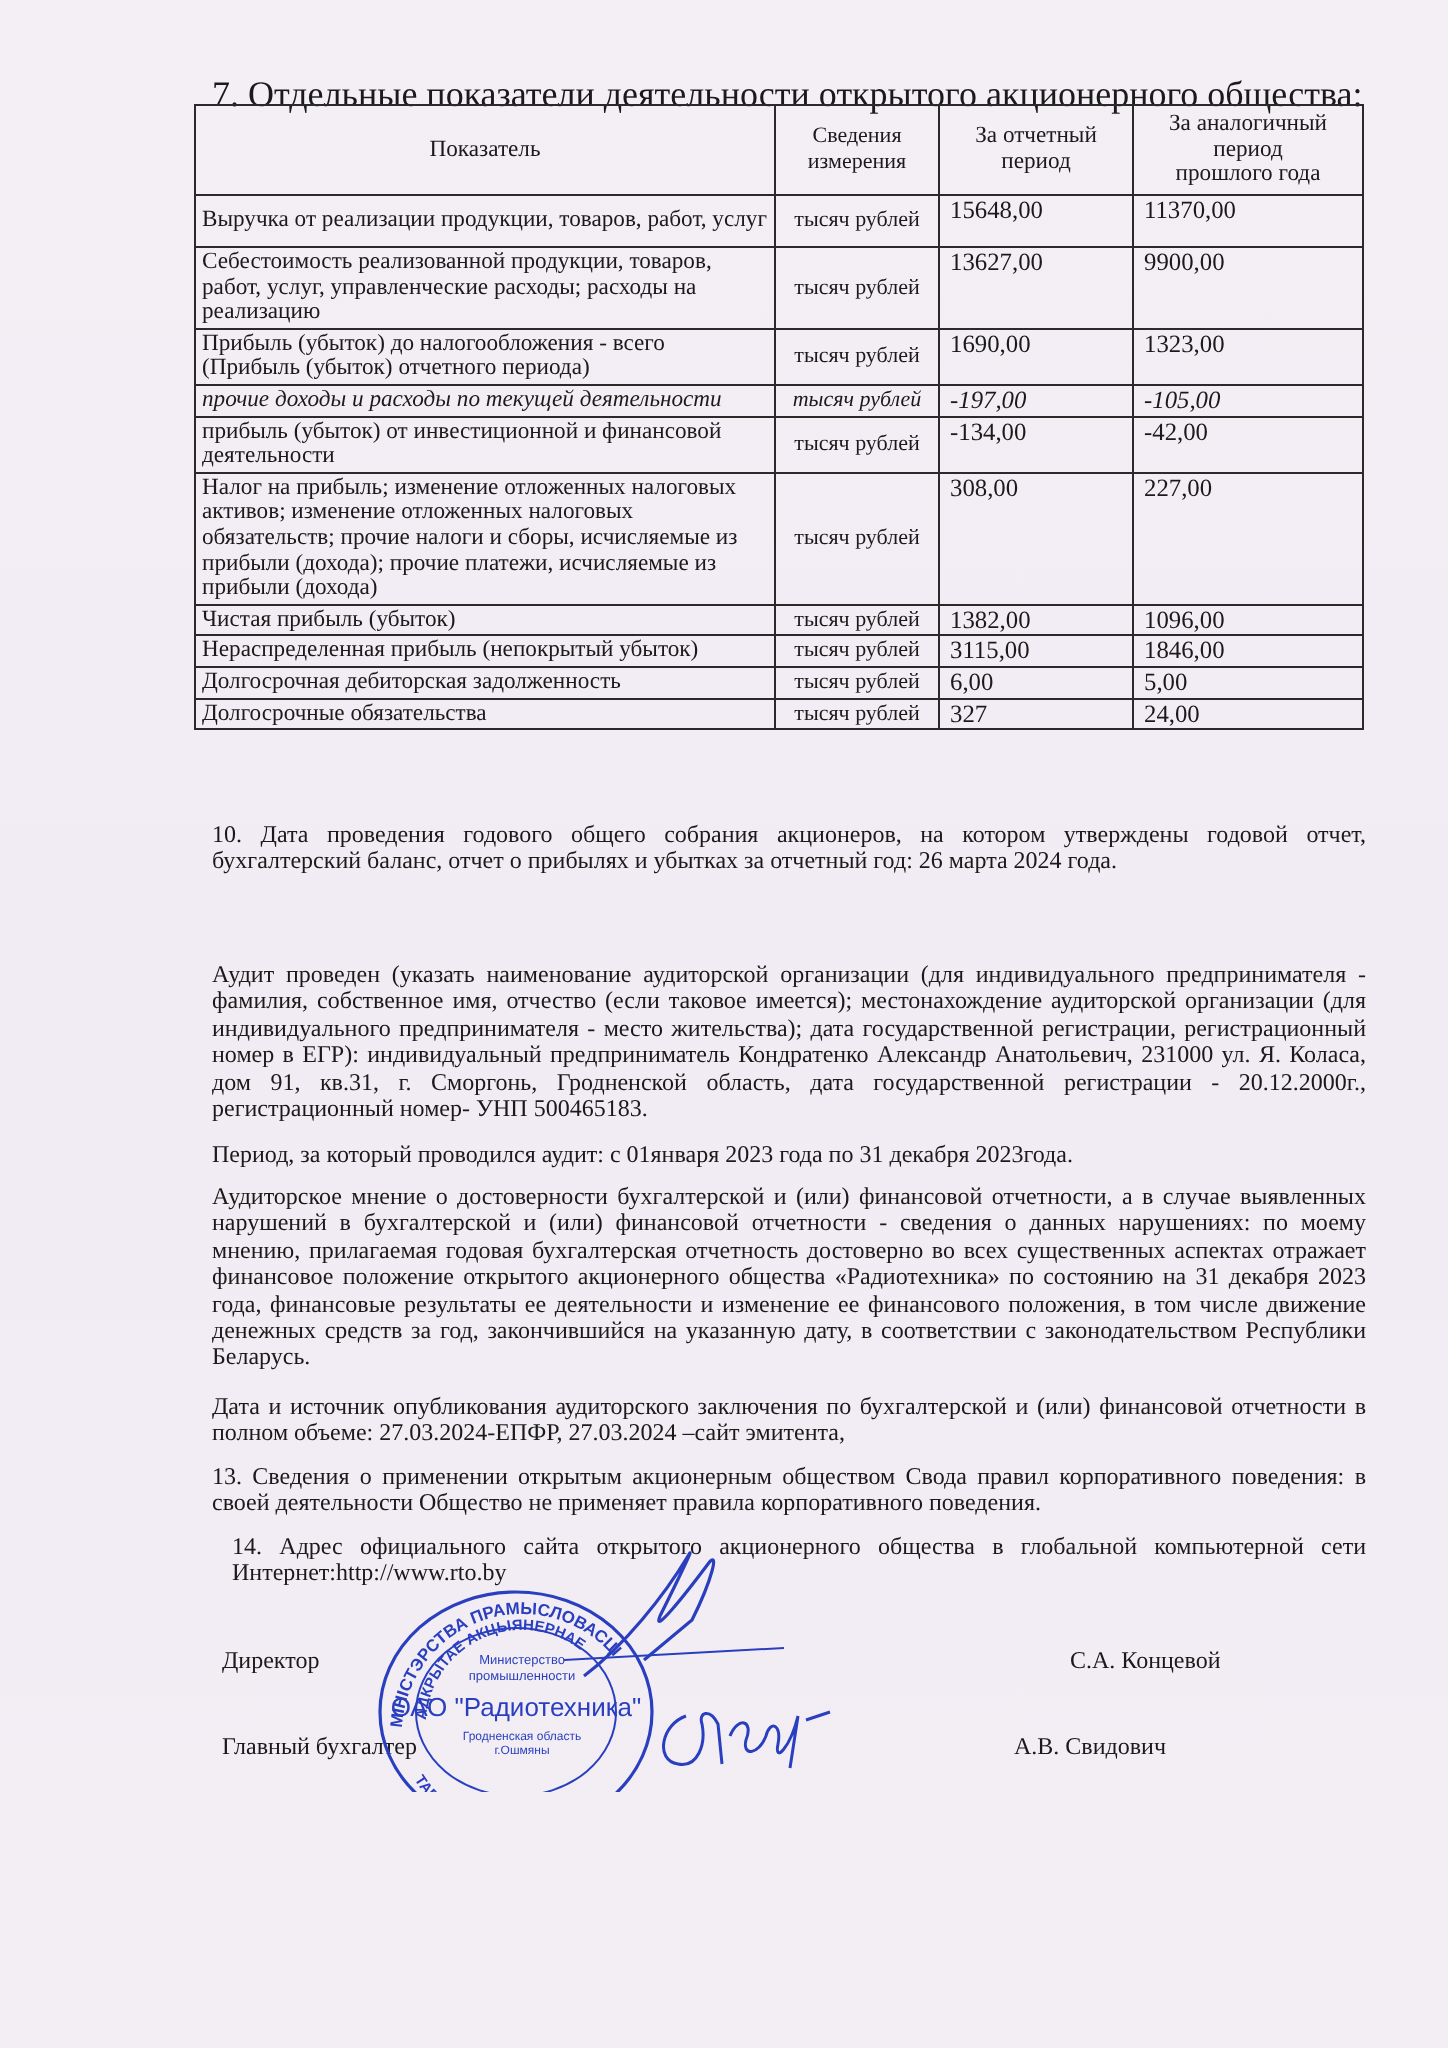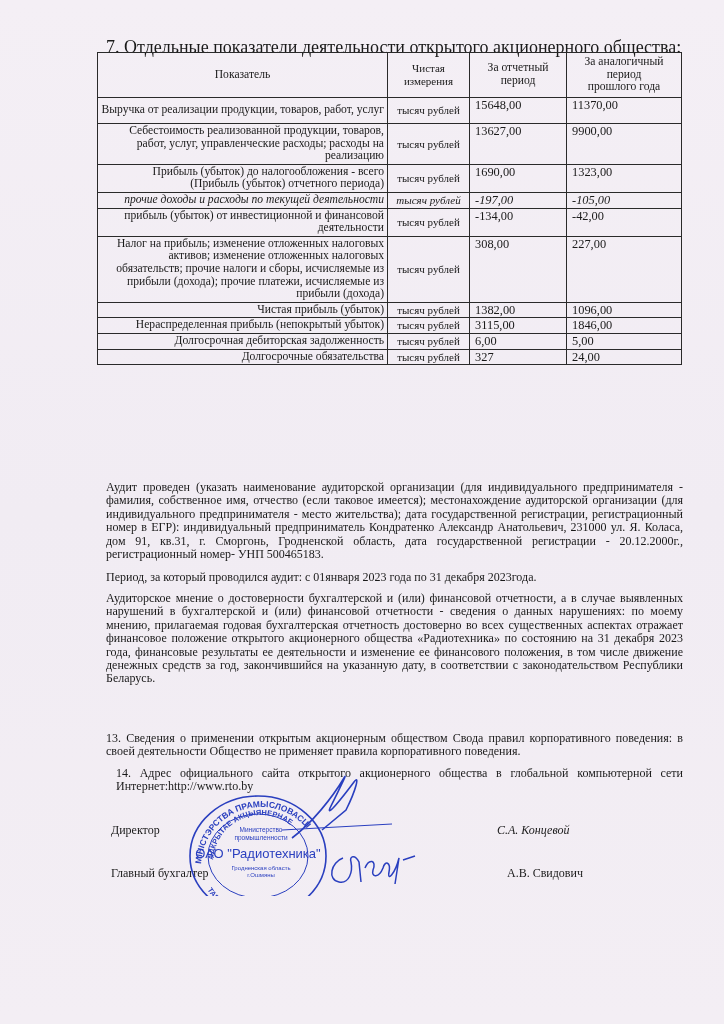--- a/index.html
+++ b/index.html
@@ -5,21 +5,21 @@
   html,body{margin:0;padding:0;}
   body{width:724px;height:1024px;background:#f3eef4;position:relative;overflow:hidden;
        font-family:"Liberation Serif","DejaVu Serif",serif;color:#1a1a1a;}
   .page{position:absolute;left:0;top:0;width:724px;height:1024px;
         background:linear-gradient(180deg,#f4eff5 0%,#f1ecf3 50%,#f3eef4 100%);}
   .sec-title{position:absolute;left:106px;top:37px;font-size:18px;}
   table.ind{position:absolute;left:97px;top:52px;width:585px;border-collapse:collapse;
             font-size:11.6px;line-height:12.6px;}
   table.ind td, table.ind th{border:1.3px solid #2a2a2a;padding:1px 3px;vertical-align:middle;font-weight:normal;}
   table.ind th{text-align:center;}
-  .c1{width:283px;text-align:right;}
+  .c1{width:283px;text-align:left;}
   .c2{width:75px;text-align:center;font-size:11px;}
   .c3{width:88px;vertical-align:top !important;font-size:12.4px;padding-left:5px !important;}
   .c4{vertical-align:top !important;font-size:12.4px;padding-left:5px !important;}
   .para{position:absolute;left:106px;width:577px;font-size:12px;line-height:13.4px;text-align:justify;}
   .para.first-indent{left:116px;width:567px;}
   .sig-row{position:absolute;font-size:12px;}
   .stamp{position:absolute;left:183px;top:786px;width:150px;height:110px;}
   .signature{position:absolute;}
 </style>
 </head>
@@ -27,21 +27,21 @@
 
 <div class="page">
 
   <div class="sec-title">7. Отдельные показатели деятельности открытого акционерного общества:</div>
 
   <table class="ind">
     <thead>
       <tr style="height:45px;">
         <th class="c1">Показатель</th>
         <th class="c2">
-          <span>Чистая</span><br>
+          <span>Сведения</span><br>
           <span>измерения</span>
         </th>
         <th class="c3h" style="width:88px;">
           <span>За отчетный</span><br>
           <span>период</span>
         </th>
         <th>
           <span>За аналогичный</span><br>
           <span>период</span><br>
           <span>прошлого года</span>
@@ -105,28 +105,30 @@
         </tr>
         <tr style="height: 14px;">
           <td class="c1">Долгосрочные обязательства</td>
           <td class="c2">тысяч рублей</td>
           <td class="c3">327</td>
           <td class="c4">24,00</td>
         </tr>
       </tbody>
   </table>
 
+  <div class="para" style="top:411px;">10. Дата проведения годового общего собрания акционеров, на котором утверждены годовой отчет, бухгалтерский баланс, отчет о прибылях и убытках за отчетный год: 26 марта 2024 года.</div>
   <div class="para" style="top:481px;">Аудит проведен (указать наименование аудиторской организации (для индивидуального предпринимателя - фамилия, собственное имя, отчество (если таковое имеется); местонахождение аудиторской организации (для индивидуального предпринимателя - место жительства); дата государственной регистрации, регистрационный номер в ЕГР): индивидуальный предприниматель Кондратенко Александр Анатольевич, 231000 ул. Я. Коласа, дом 91, кв.31, г. Сморгонь, Гродненской область, дата государственной регистрации - 20.12.2000г., регистрационный номер- УНП 500465183.</div>
   <div class="para" style="top:571px;">Период, за который проводился аудит: с 01января 2023 года по 31 декабря 2023года.</div>
   <div class="para" style="top:592px;">Аудиторское мнение о достоверности бухгалтерской и (или) финансовой отчетности, а в случае выявленных нарушений в бухгалтерской и (или) финансовой отчетности - сведения о данных нарушениях: по моему мнению, прилагаемая годовая бухгалтерская отчетность достоверно во всех существенных аспектах отражает финансовое положение открытого акционерного общества «Радиотехника» по состоянию на 31 декабря 2023 года, финансовые результаты ее деятельности и изменение ее финансового положения, в том числе движение денежных средств за год, закончившийся на указанную дату, в соответствии с законодательством Республики Беларусь.</div>
+  <div class="para" style="top:697px;">Дата и источник опубликования аудиторского заключения по бухгалтерской и (или) финансовой отчетности в полном объеме: 27.03.2024-ЕПФР, 27.03.2024 –сайт эмитента,</div>
   <div class="para" style="top:732px;">13. Сведения о применении открытым акционерным обществом Свода правил корпоративного поведения: в своей деятельности Общество не применяет правила корпоративного поведения.</div>
   <div class="para first-indent" style="top:767px;">14. Адрес официального сайта открытого акционерного общества в глобальной компьютерной сети Интернет:http://www.rto.by</div>
 
   <div class="sig-row" style="left:111px;top:823px;text-align:center;">Директор</div>
-  <div class="sig-row" style="left:497px;top:823px;font-style:italic;">С.А. Концевой</div>
+  <div class="sig-row" style="left:535px;top:823px;">С.А. Концевой</div>
   <div class="sig-row" style="left:111px;top:866px;">Главный бухгалтер</div>
   <div class="sig-row" style="left:507px;top:866px;">А.В. Свидович</div>
 
   <svg class="stamp" viewBox="0 0 150 110">
     <defs>
       <path id="arcTop" d="M 18 78 A 60 60 0 0 1 132 55"></path>
       <path id="arcTop2" d="M 30 74 A 48 48 0 0 1 122 58"></path>
       <path id="arcBot" d="M 15 70 A 62 62 0 0 0 140 72"></path>
     </defs>
     <g fill="none" stroke="#2a3fbf">

